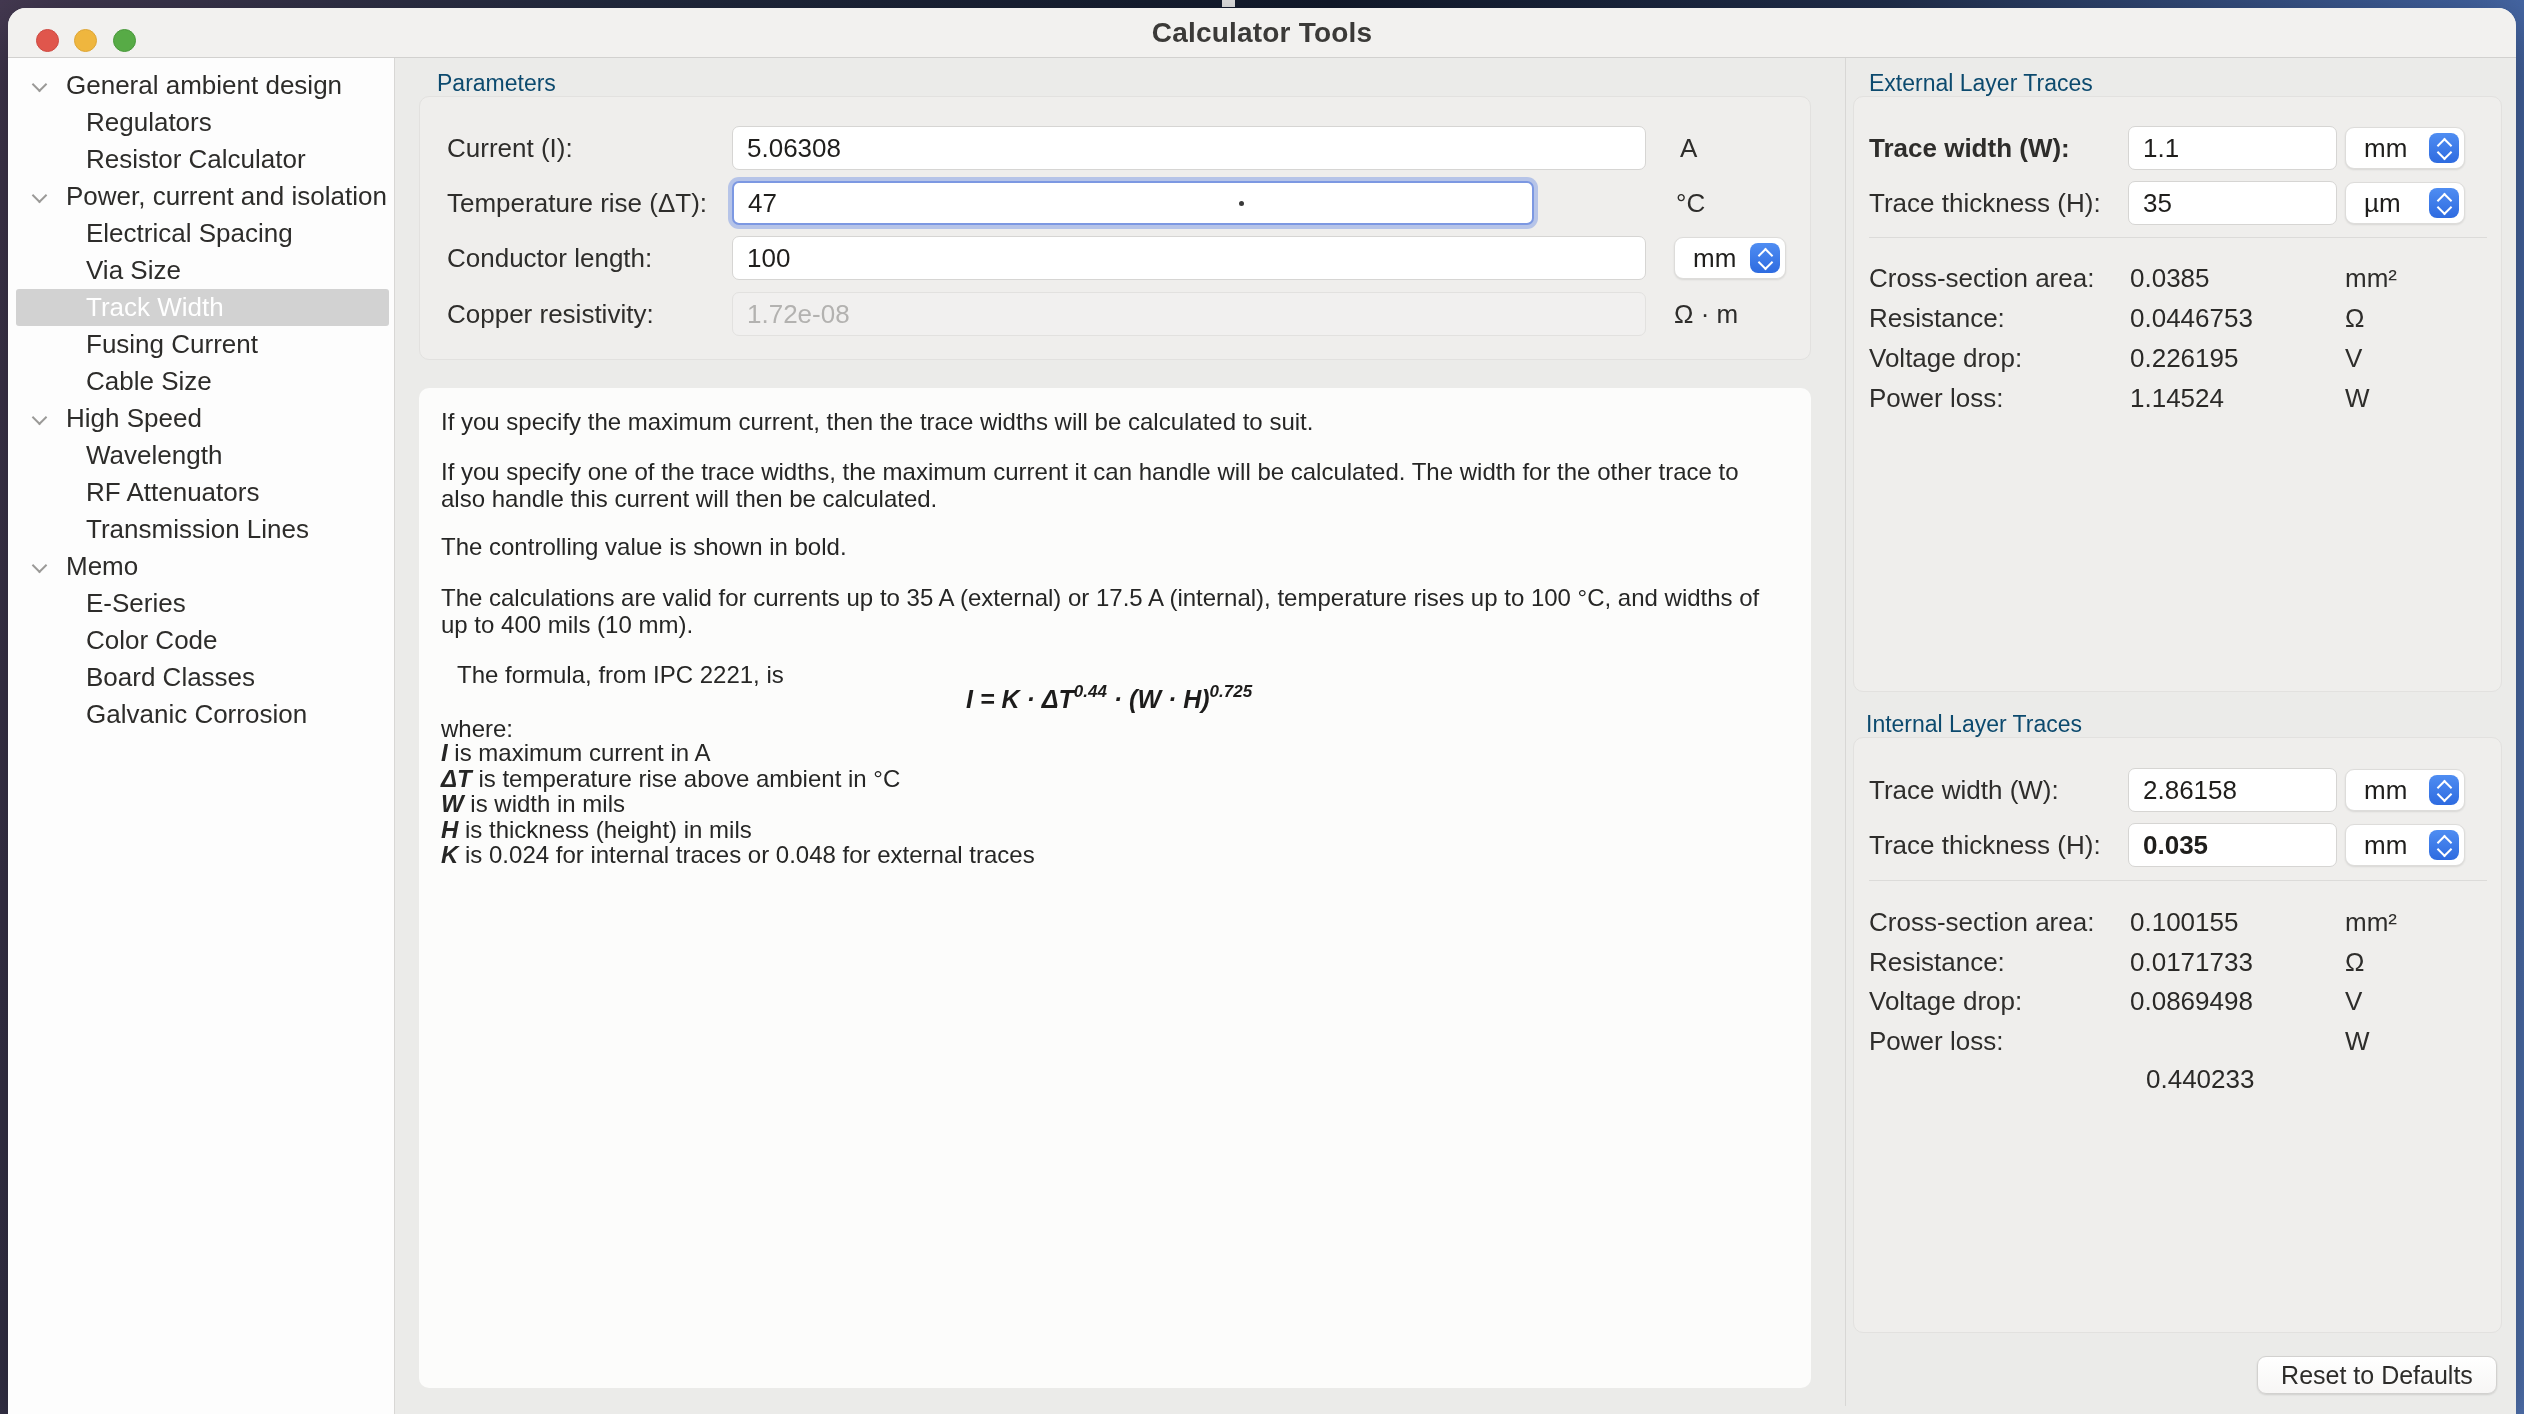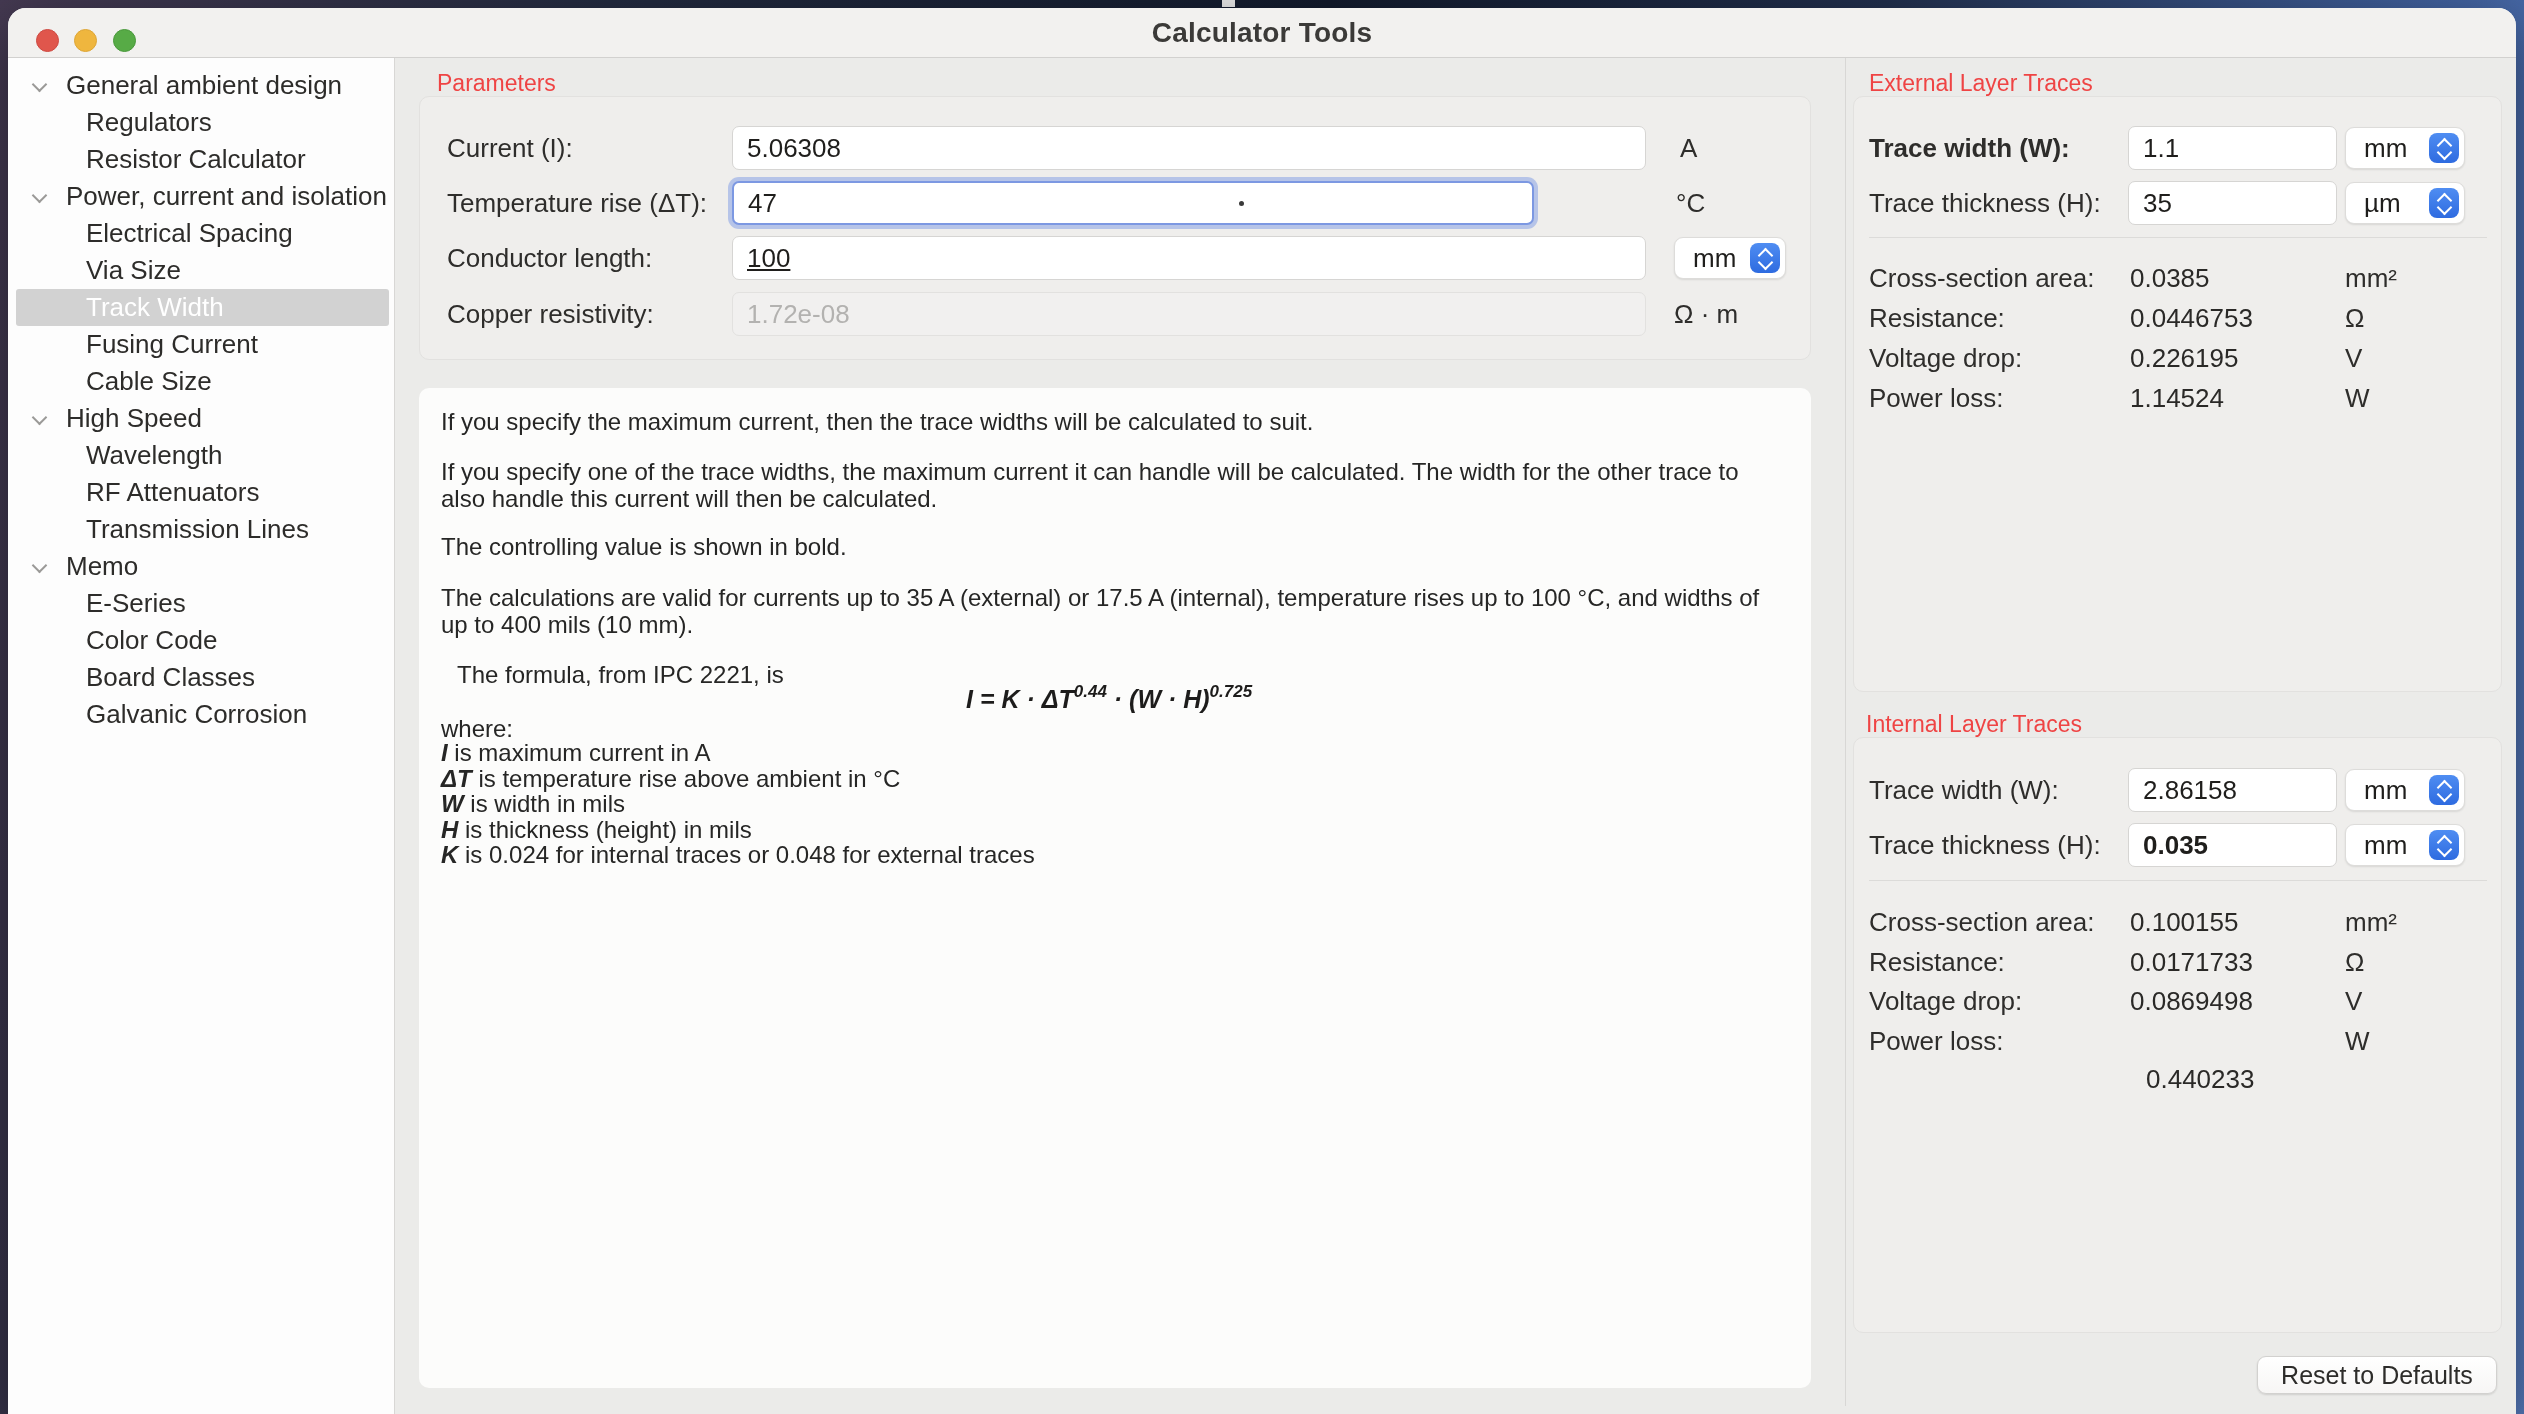--- a/index.html
+++ b/index.html
@@ -29,21 +29,21 @@
     background:#fdfdfd; border-right:1px solid #d8d7d5; padding-top:9px; }
   .tree-row { height:37px; display:flex; align-items:center; font-size:26px; color:#2d2c2a; position:relative; }
   .tree-row.group { padding-left:58px; }
   .tree-row.child { padding-left:78px; }
   .tree-row.selected { background:#d2d2d2; color:#ffffff; margin:0 5px 0 8px; border-radius:3px; padding-left:70px; }
   .chev { position:absolute; left:26px; top:12px; width:11px; height:11px;
     border-right:2.5px solid #9b9a98; border-bottom:2.5px solid #9b9a98; transform:rotate(45deg); }
 
   
   .lbl { position:absolute; font-size:26px; color:#2e2d2b; white-space:nowrap; }
-  .sec-lbl { position:absolute; font-size:23px; color:#ef4444; white-space:nowrap; }
+  .sec-lbl { position:absolute; font-size:23px; color:#0c4a6e; white-space:nowrap; }
   .bold { font-weight:bold; }
 
   .groupbox { position:absolute; background:#efeeec; border:1px solid #e2e1df; border-radius:10px; }
 
   .inp { position:absolute; height:44px; background:#ffffff; border:1px solid #d6d5d3; border-radius:7px;
     font-family:inherit; font-size:26px; color:#1f1e1c; padding:0 14px; outline:none; }
   .inp.focused { border:2px solid #7c98e2; box-shadow:0 0 0 4px rgba(126,154,228,.5); }
   .inp.disabled { background:#f1f0ef; color:#b3b2b0; border-color:#e2e1df; }
 
   .combo { position:absolute; height:42px; background:#ffffff; border:1px solid #dddcda; border-radius:9px;
@@ -159,21 +159,21 @@
 <div class="lbl" style="left:447px; top:133px;">Current (I):</div>
 <input class="inp" style="left: 732px; top: 126px; width: 914px;" value="5.06308">
 <div class="unit" style="left:1680px; top:133px;">A</div>
 
 <div class="lbl" style="left:447px; top:188px;">Temperature rise (ΔT):</div>
 <input class="inp focused" style="left: 732px; top: 181px; width: 802px;" value="47">
 <div class="cursor-dot" style="left:1239px; top:201px;"></div>
 <div class="unit" style="left:1676px; top:188px;">°C</div>
 
 <div class="lbl" style="left:447px; top:243px;">Conductor length:</div>
-<input class="inp" style="left: 732px; top: 236px; width: 914px; text-decoration: underline;" value="100">
+<input class="inp" style="left: 732px; top: 236px; width: 914px;" value="100">
 <div class="combo" style="left:1674px; top:237px; width:112px;">
   <span class="ctxt">mm</span>
   <span class="stepper"></span>
 </div>
 
 <div class="lbl" style="left:447px; top:299px;">Copper resistivity:</div>
 <input class="inp disabled" style="left: 732px; top: 292px; width: 914px;" value="1.72e-08">
 <div class="unit" style="left:1674px; top:299px;">Ω · m</div>
 
 <div id="helpPanel">

